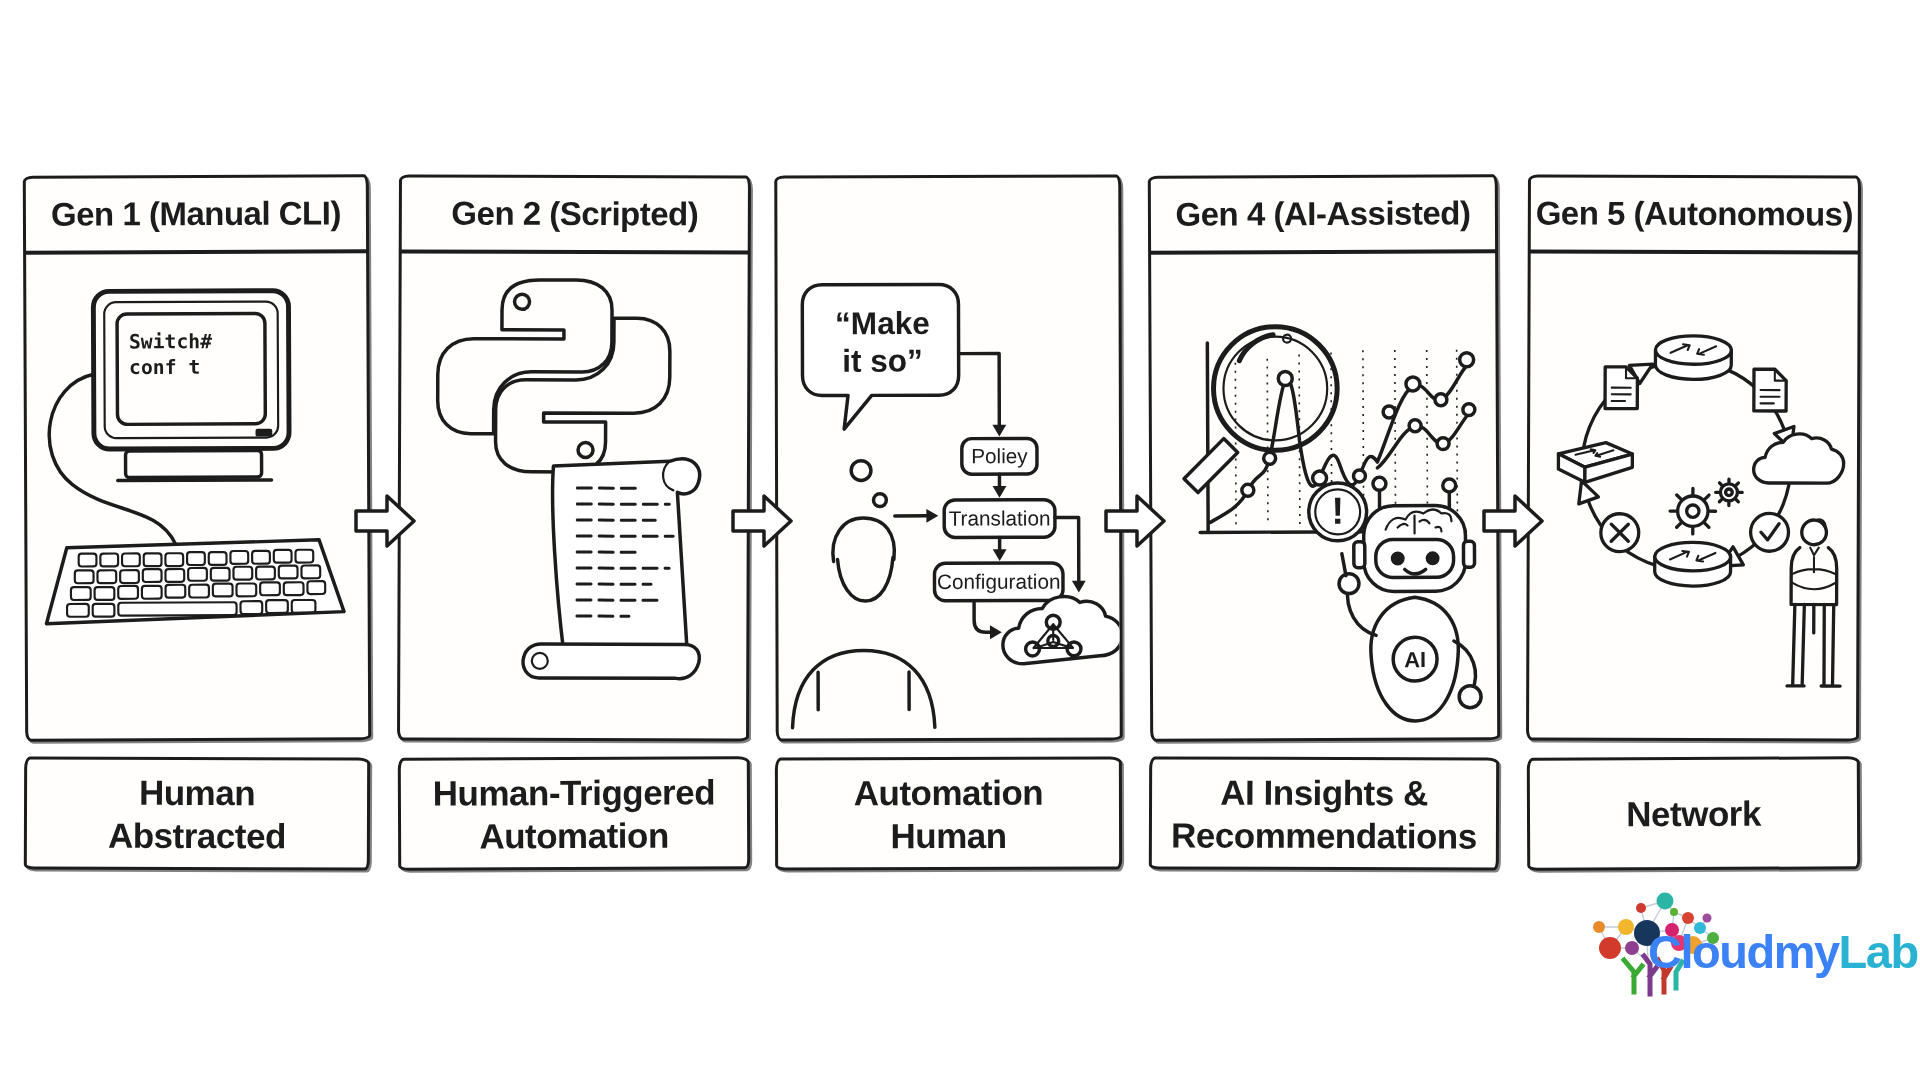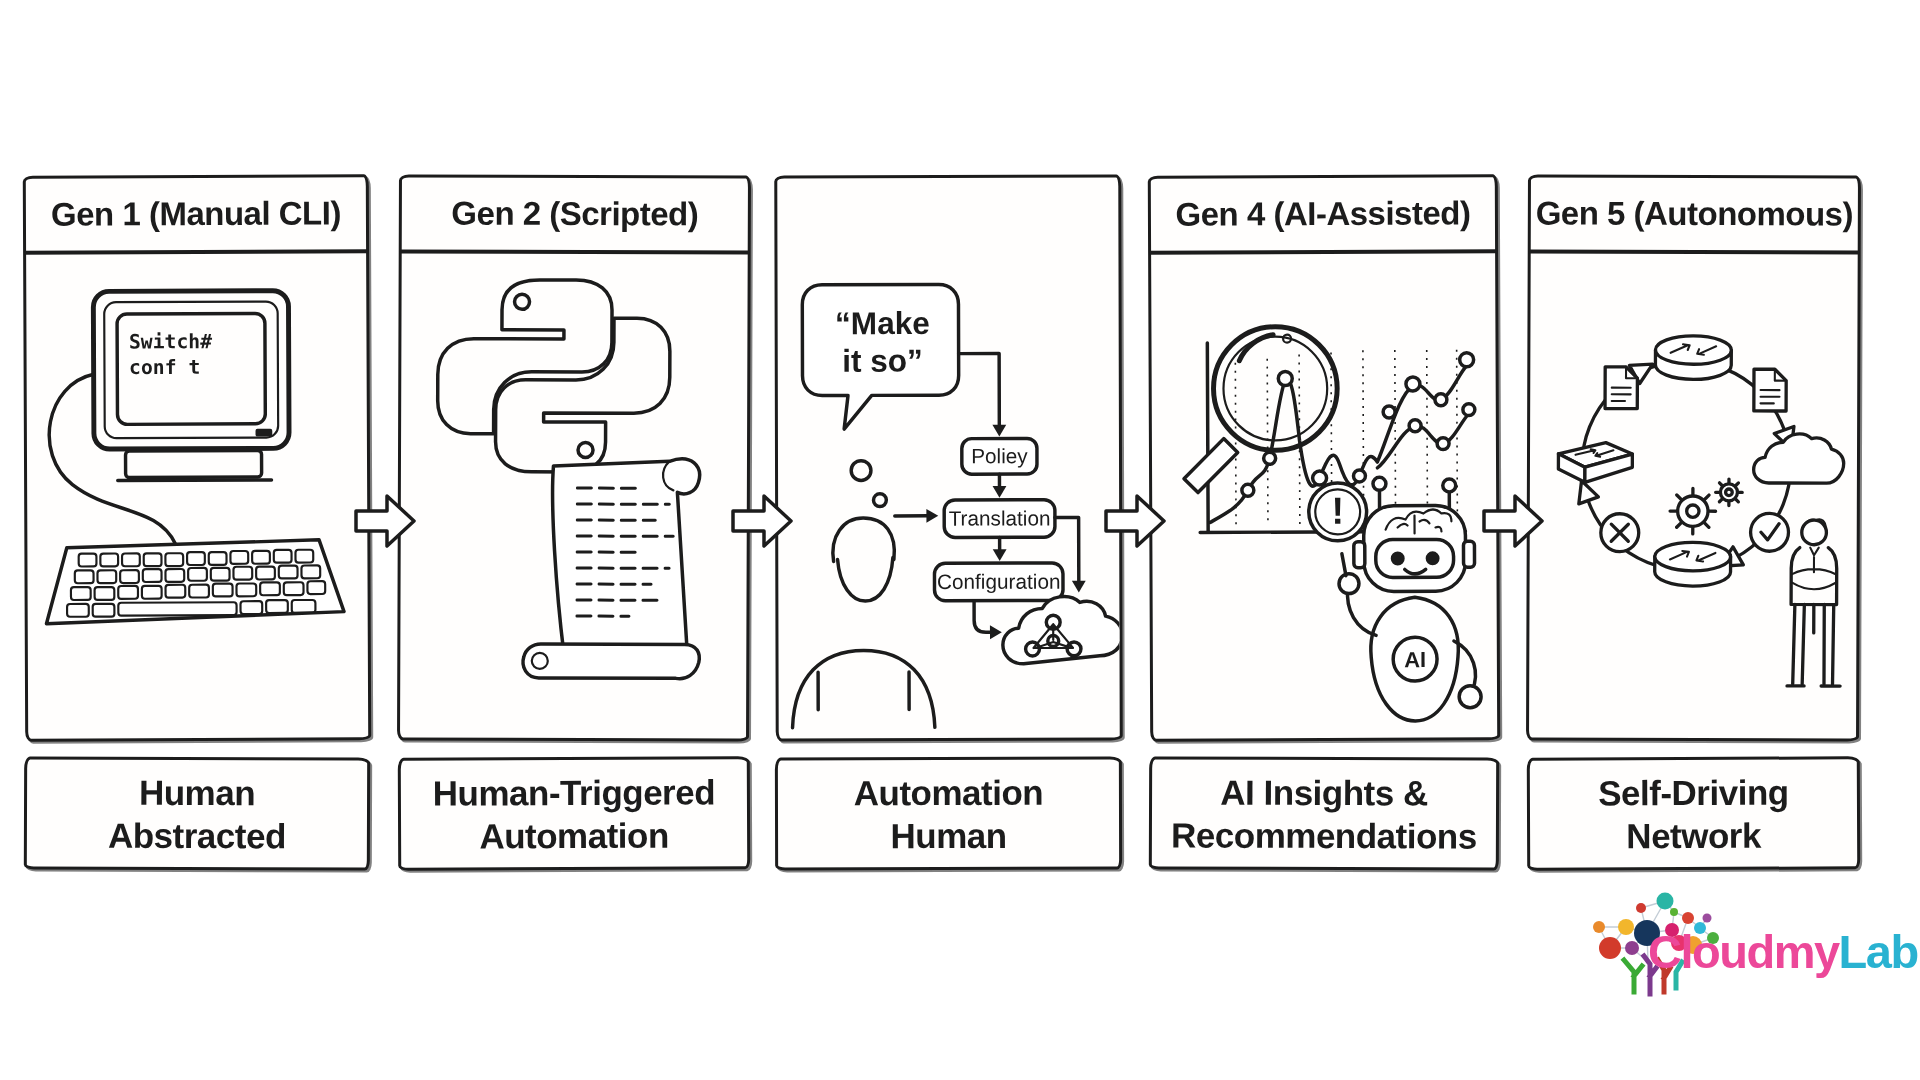--- a/index.html
+++ b/index.html
@@ -381,21 +381,20 @@
 </div>
 <div class="caption r3" style="left:775px;width:347px;">
   <span>Automation</span>
   <span>Human</span>
 </div>
 <div class="caption r2" style="left:1149px;width:350px;">
   <span>AI Insights &amp;</span>
   <span>Recommendations</span>
 </div>
 <div class="caption r1" style="left:1527px;width:333px;">
-  <span>Self-Driving</span>
   <span>Network</span>
 </div>
 
 <svg class="flow-arrow" style="left:354px;" viewBox="0 0 62 58">
   <polygon class="ink-fillw" points="2,19 33,19 33,4 60,29 33,54 33,39 2,39"></polygon>
 </svg>
 <svg class="flow-arrow" style="left:731px;" viewBox="0 0 62 58">
   <polygon class="ink-fillw" points="2,19 33,19 33,4 60,29 33,54 33,39 2,39"></polygon>
 </svg>
 <svg class="flow-arrow" style="left:1104px;" viewBox="0 0 62 58">
@@ -428,15 +427,15 @@
       <circle cx="125" cy="46" r="6" fill="#4caf3f"></circle>
     </g>
     <g fill="none" stroke-linecap="square" stroke-width="5">
       <path stroke="#3aaa35" d="M46,100 V80 L36,68 M46,84 L54,74"></path>
       <path stroke="#7c3a8d" d="M62,102 V72 L56,64 M62,84 L68,76"></path>
       <path stroke="#c0392b" d="M76,100 V78 L70,68 M76,86 L82,76"></path>
       <path stroke="#2ab5a5" d="M88,96 V80 L94,70"></path>
     </g>
   </svg>
   <div class="logo-text">
-    <span style="color:#ec4899;">Cloudmy</span><span style="color:#29b2d1;">Lab</span>
+    <span style="color:#3b82f6;">Cloudmy</span><span style="color:#29b2d1;">Lab</span>
   </div>
 </div>
 
 </body></html>

